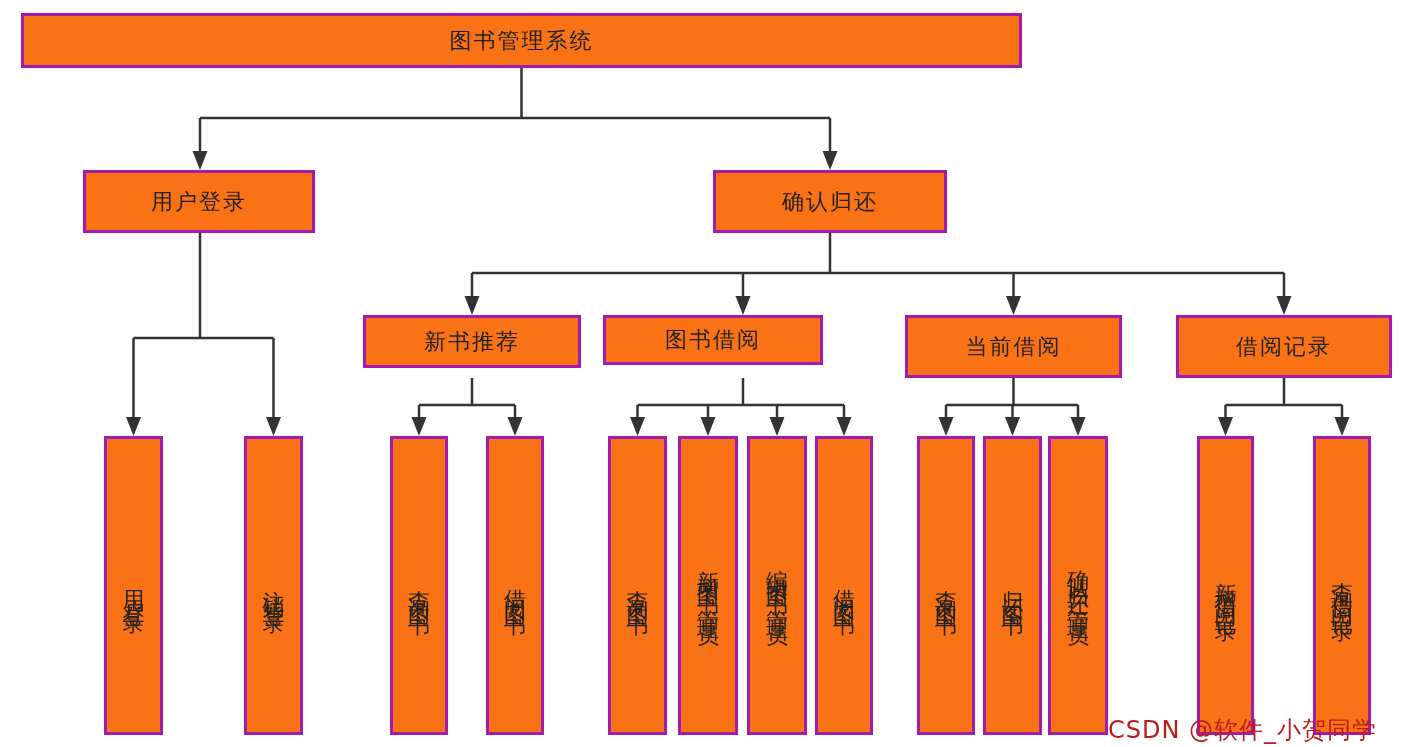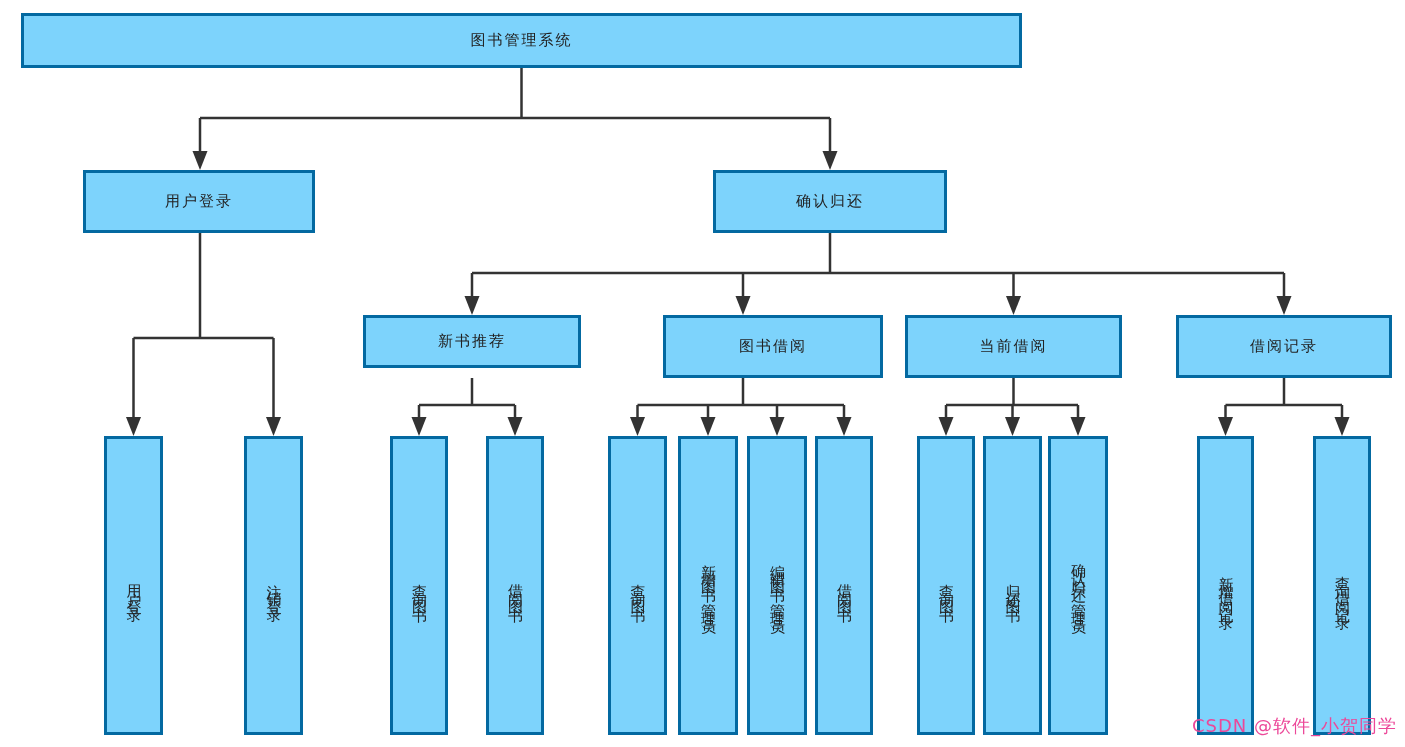--- a/index.html
+++ b/index.html
@@ -8,44 +8,44 @@
     position: relative;
     width: 1405px;
     height: 747px;
     background: #ffffff;
     overflow: hidden;
   }
   #wires { position: absolute; left: 0; top: 0; }
   .node {
     position: absolute;
     box-sizing: border-box;
-    border: 3px solid #0369a1;
-    background: #7dd3fc;
+    border: 3px solid #a21caf;
+    background: #f97316;
     color: #222222;
     display: flex;
     align-items: center;
     justify-content: center;
-    font-size: 15px;
+    font-size: 22px;
     text-align: center;
     z-index: 2;
   }
   .node.h { letter-spacing: 2px; }
   .node.v {
     writing-mode: vertical-rl;
     text-orientation: mixed;
     letter-spacing: 8px;
     line-height: 1;
     padding-top: 4px;
   }
   .watermark {
     position: absolute;
-    right: 8px;
+    right: 28px;
     top: 714px;
-    font-size: 18px;
-    color: #ec4899;
+    font-size: 24px;
+    color: #b91c1c;
     letter-spacing: 1px;
     z-index: 3;
     white-space: nowrap;
   }
 </style>
 </head>
 <body>
 
 <div id="canvas">
 
@@ -114,21 +114,21 @@
       <polygon points="1334.5,417 1349.5,417 1342,436"></polygon>
     </g>
   </svg>
 
   <div class="node h" style="left:21px; top:13px; width:1001px; height:55px;">图书管理系统</div>
 
   <div class="node h" style="left:83px; top:170px; width:232px; height:63px;">用户登录</div>
   <div class="node h" style="left:713px; top:170px; width:234px; height:63px;">确认归还</div>
 
   <div class="node h" style="left:363px; top:315px; width:218px; height:53px;">新书推荐</div>
-  <div class="node h" style="left:663px; top:315px; width:220px; height:63px;">图书借阅</div>
+  <div class="node h" style="left:603px; top:315px; width:220px; height:50px;">图书借阅</div>
   <div class="node h" style="left:905px; top:315px; width:217px; height:63px;">当前借阅</div>
   <div class="node h" style="left:1176px; top:315px; width:216px; height:63px;">借阅记录</div>
 
   <div class="node v" style="left:104px; top:436px; width:59px; height:299px;">用户登录</div>
   <div class="node v" style="left:244px; top:436px; width:59px; height:299px;">注销登录</div>
 
   <div class="node v" style="left:390px; top:436px; width:58px; height:299px;">查询图书</div>
   <div class="node v" style="left:486px; top:436px; width:58px; height:299px;">借阅图书</div>
 
   <div class="node v" style="left:608px; top:436px; width:59px; height:299px;">查询图书</div>

